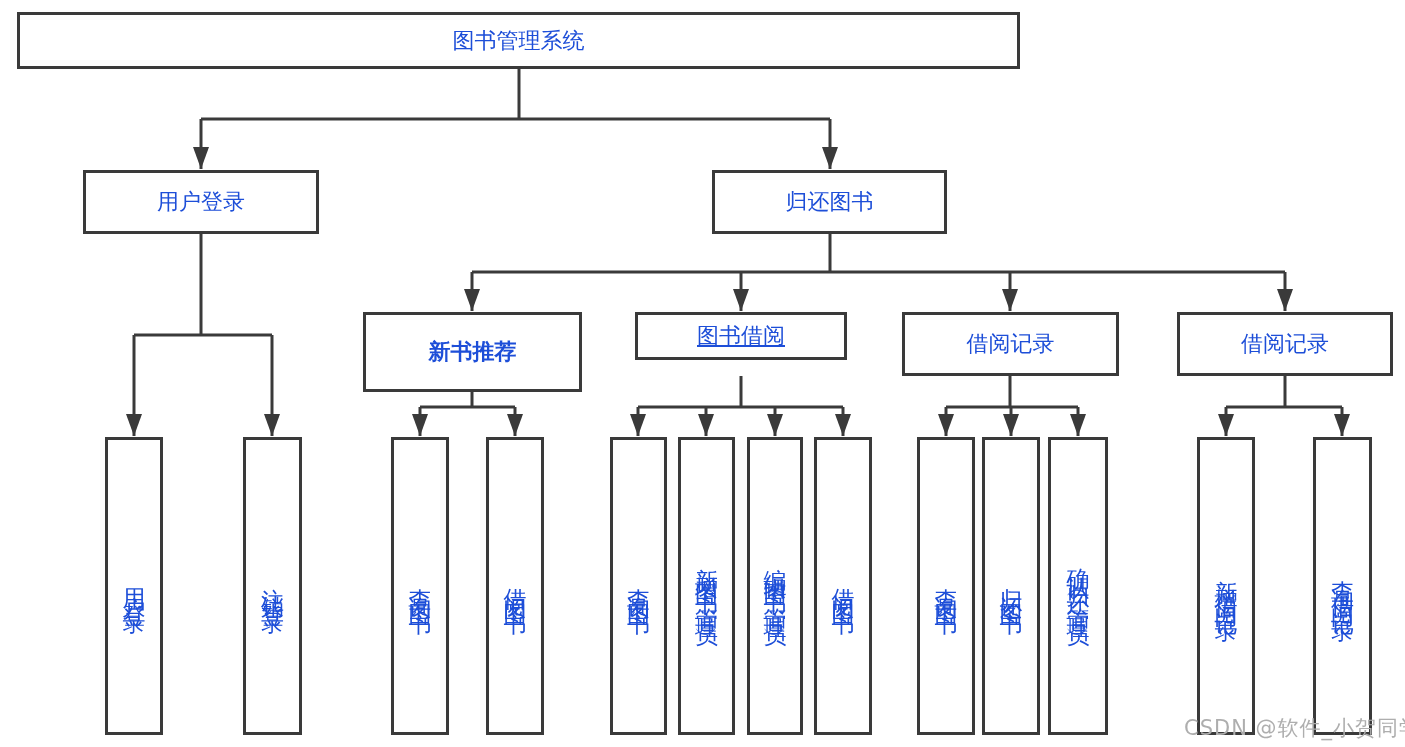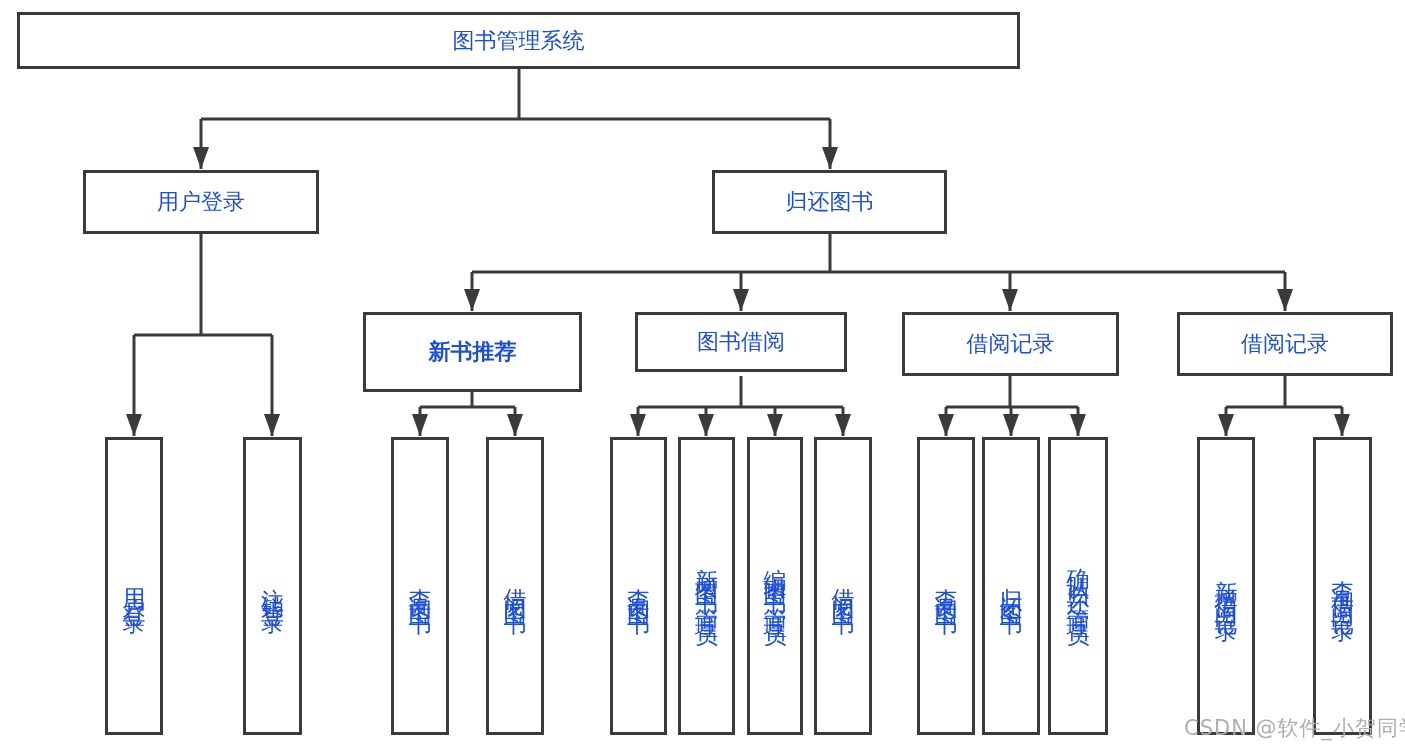--- a/index.html
+++ b/index.html
@@ -17,21 +17,21 @@
     writing-mode:vertical-rl;text-orientation:mixed;
     letter-spacing:8px;line-height:1;font-size:23px;white-space:normal;
   }
   
   #n-root{left:17px;top:12px;width:1003px;height:57px;}
   
   #n-l2-0{left:83px;top:170px;width:236px;height:64px;}
   #n-l2-1{left:712px;top:170px;width:235px;height:64px;}
   
   #n-l3-0{left:363px;top:312px;width:219px;height:80px;font-weight:bold;}
-  #n-l3-1{left:635px;top:312px;width:212px;height:60px;}
+  #n-l3-1{left:635px;top:312px;width:212px;height:48px;text-decoration:underline;}
   #n-l3-2{left:902px;top:312px;width:217px;height:64px;}
   #n-l3-3{left:1177px;top:312px;width:216px;height:64px;}
   
   .leaf{top:437px;height:298px;}
   #n-leaf-0{left:105px;width:58px;}
   #n-leaf-1{left:243px;width:59px;}
   #n-leaf-2{left:391px;width:58px;}
   #n-leaf-3{left:486px;width:58px;}
   #n-leaf-4{left:610px;width:57px;}
   #n-leaf-5{left:678px;width:57px;}

